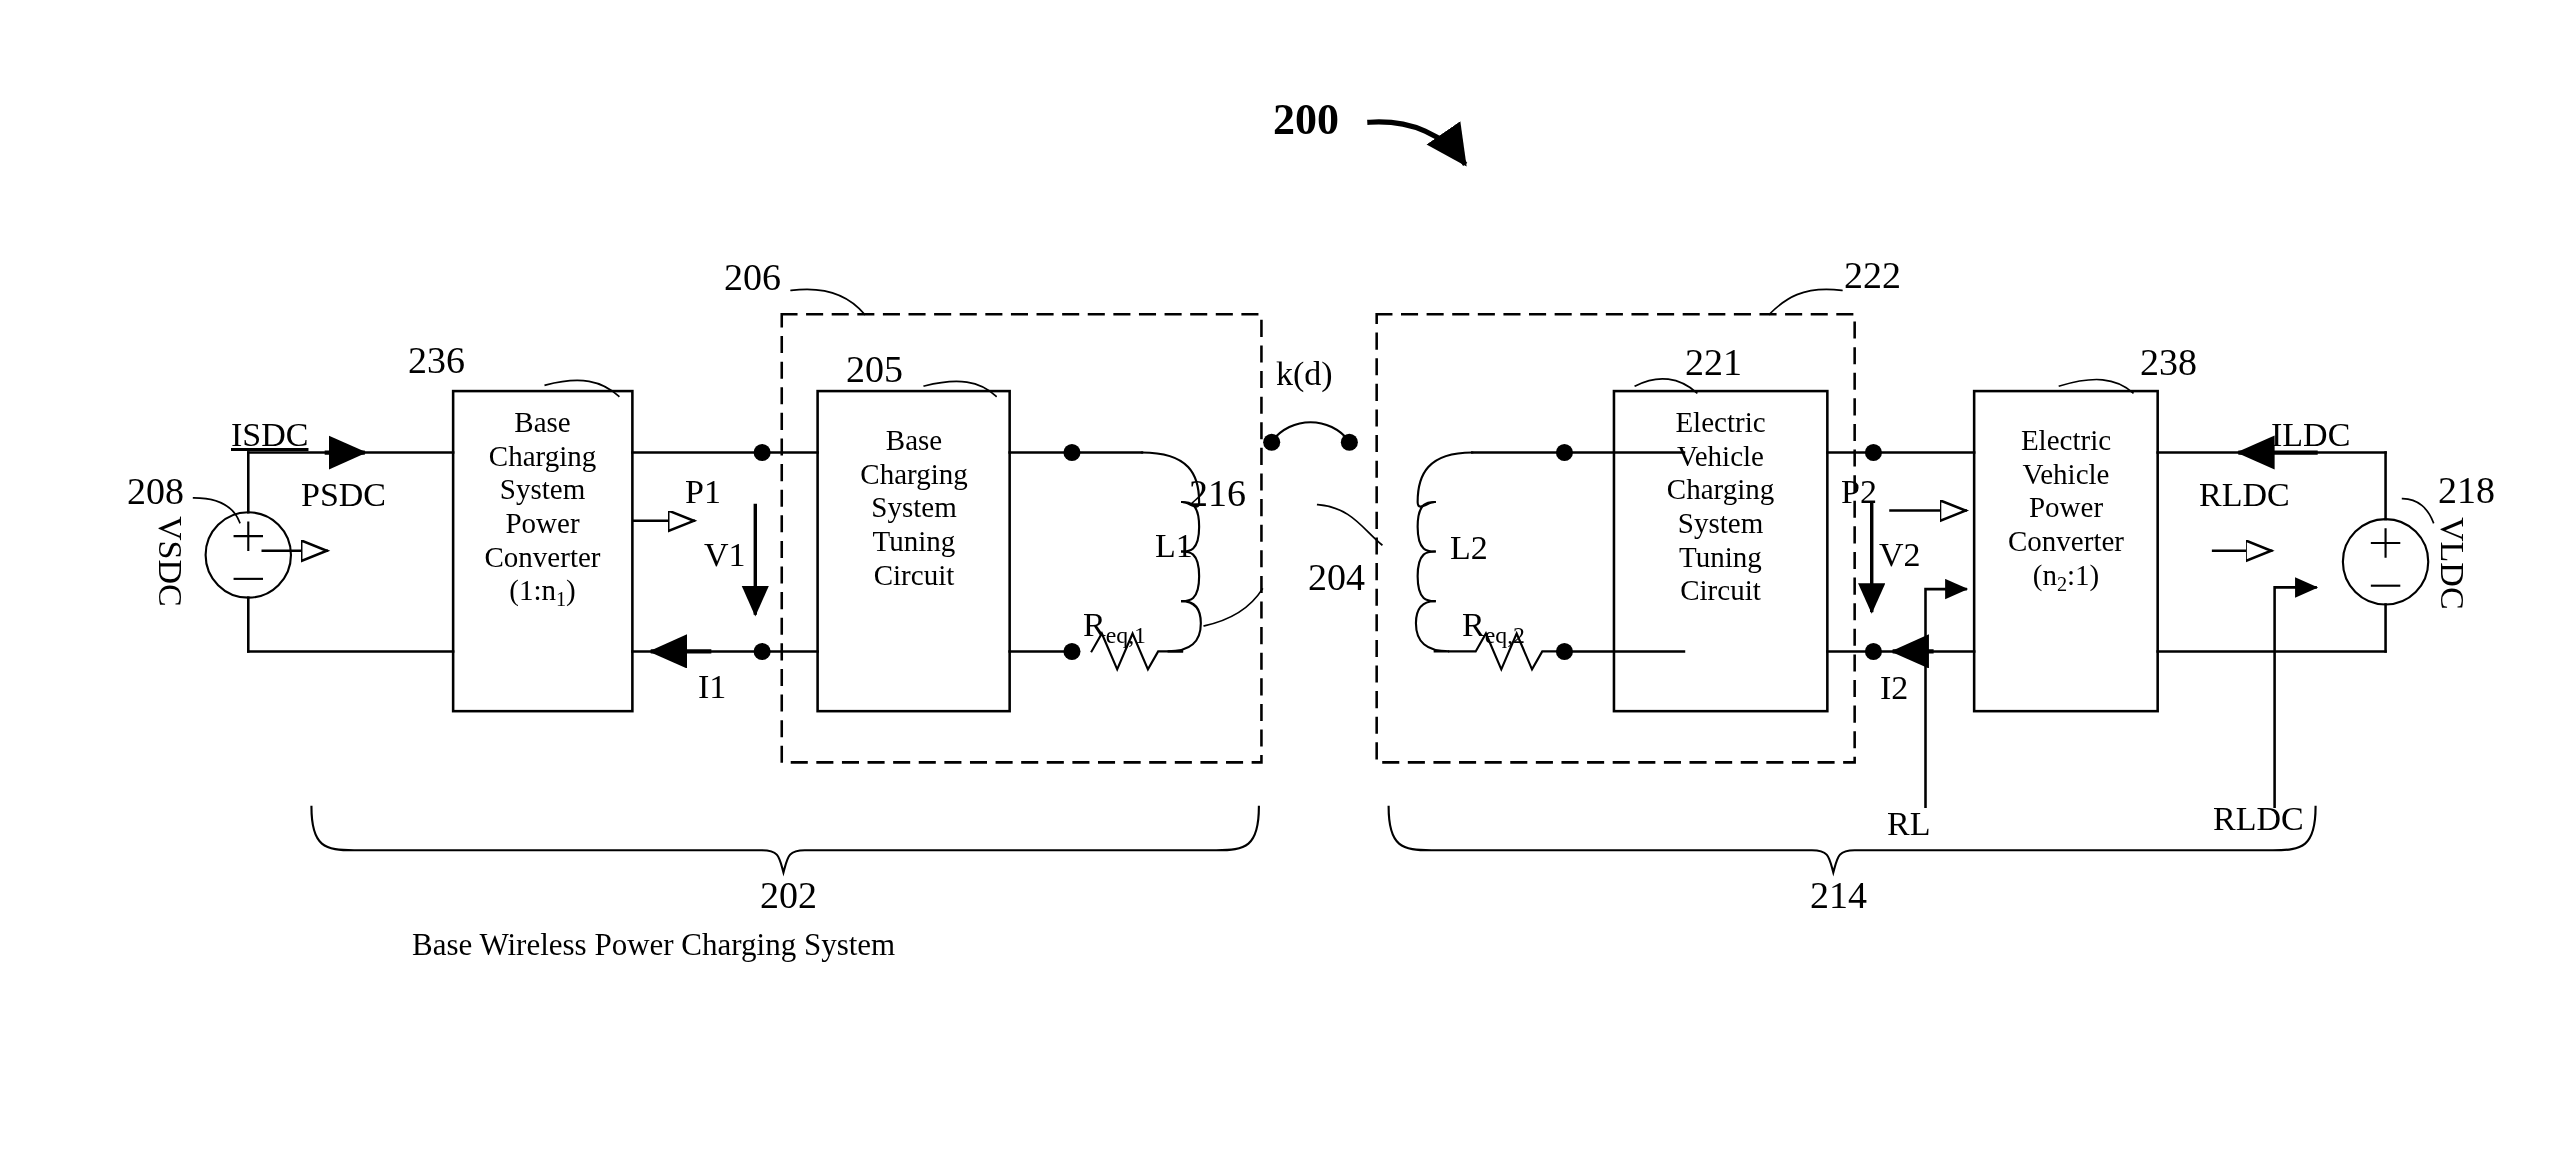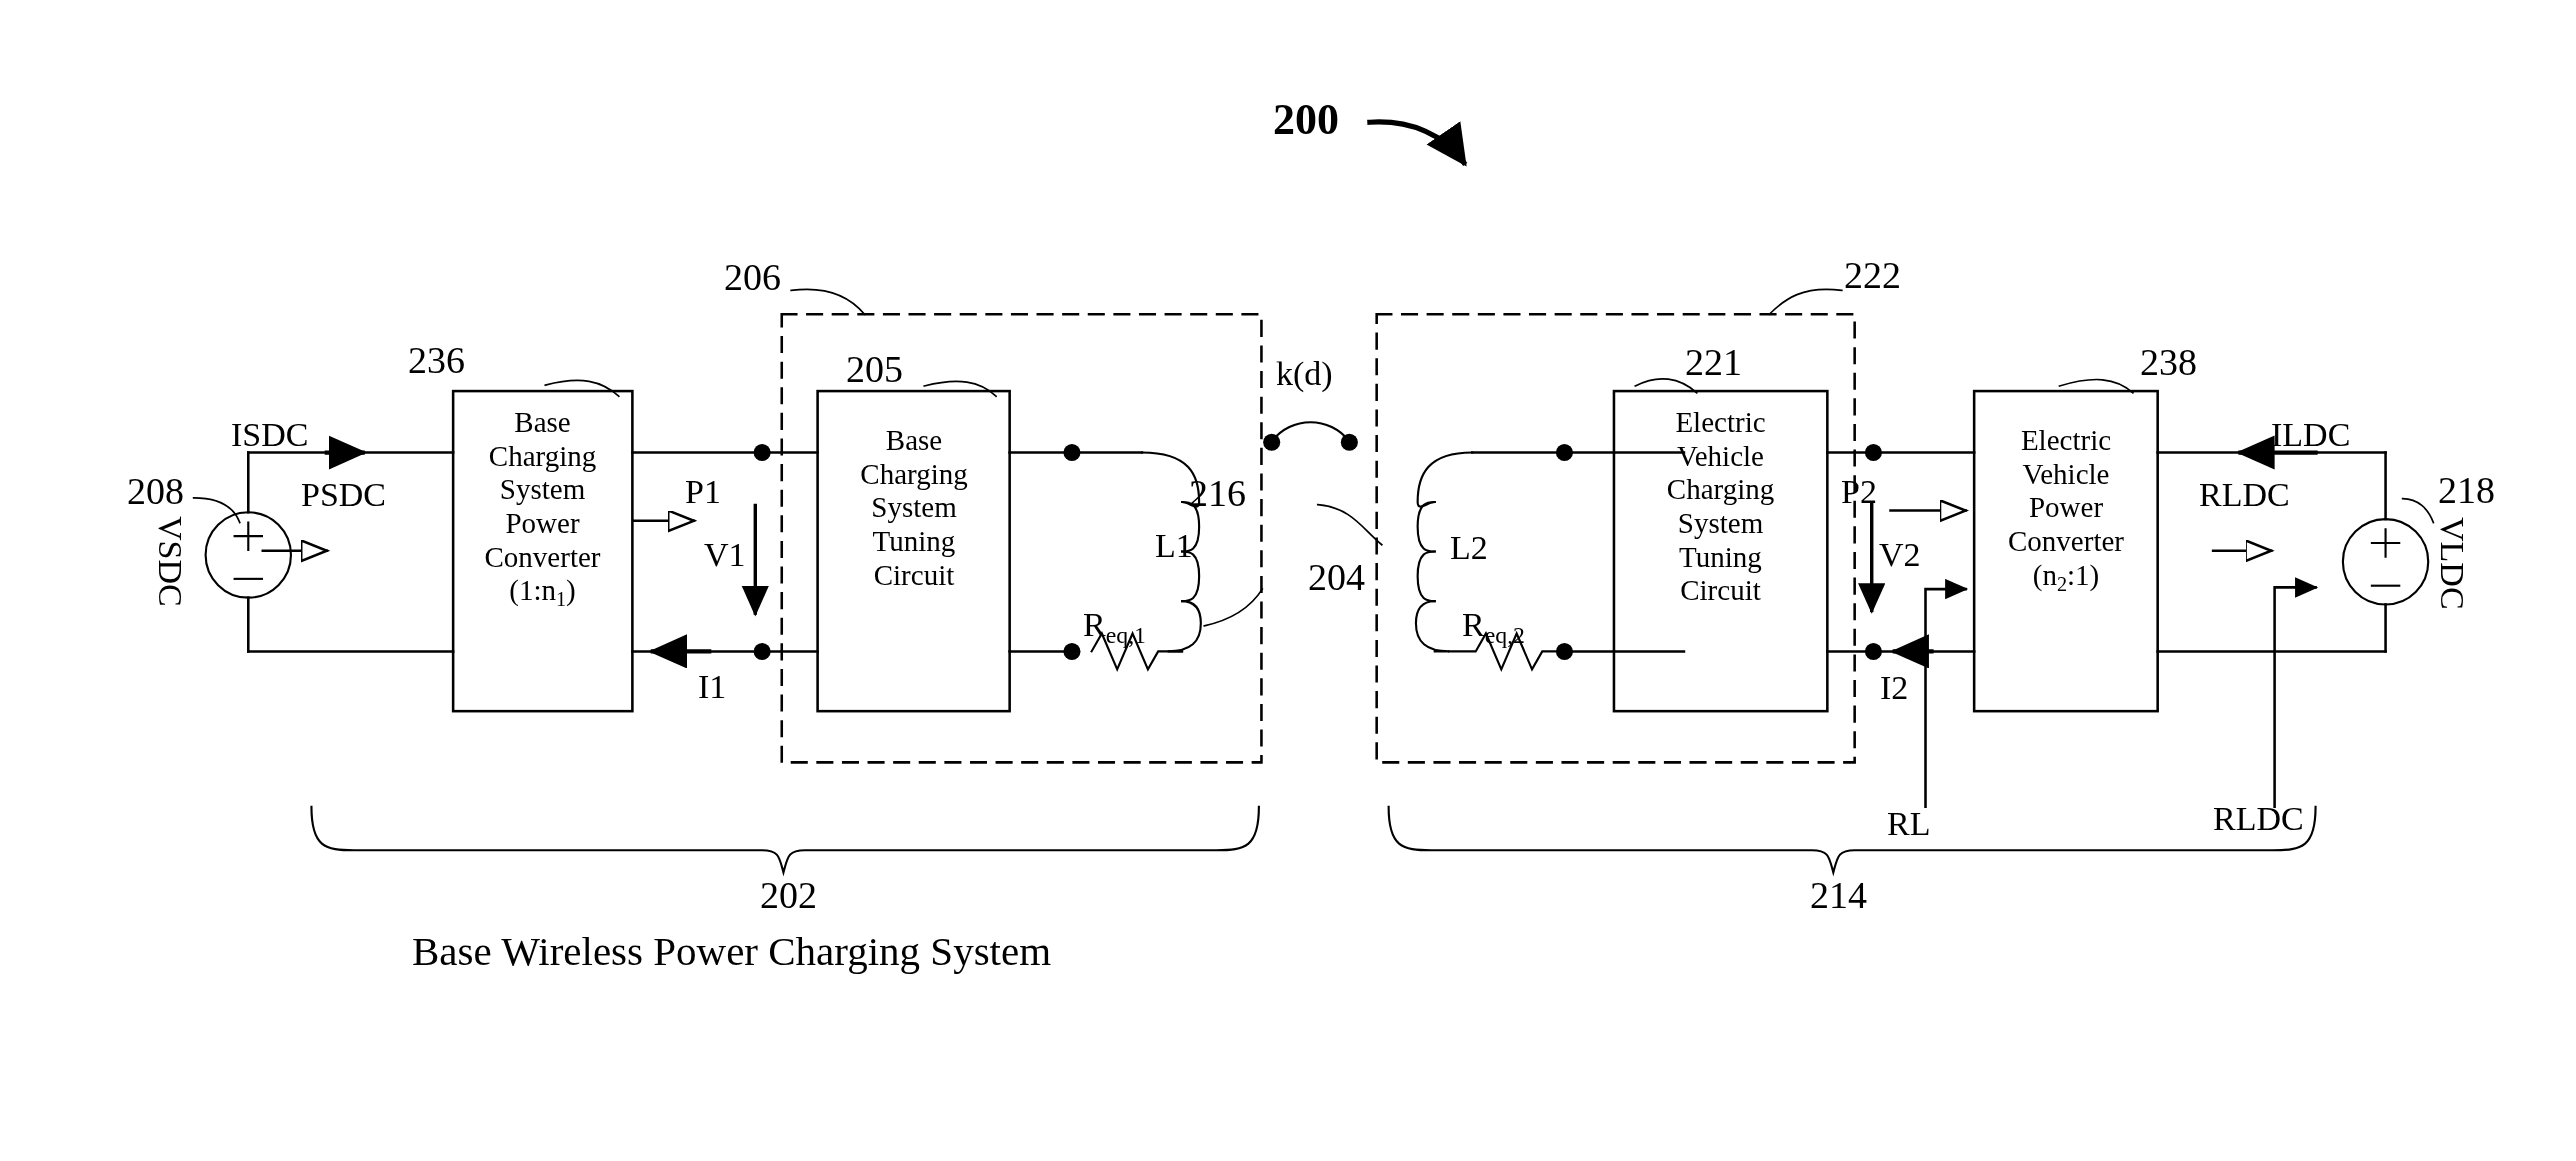--- a/index.html
+++ b/index.html
@@ -4,21 +4,21 @@
 <style>
   html,body{margin:0;padding:0;background:#ffffff;}
   body{width:2576px;height:1162px;position:relative;overflow:hidden;
        font-family:"Liberation Serif", serif;color:#000;}
   #stage{position:absolute;left:0;top:0;width:2576px;height:1139px;margin-left:11px;}
   svg#canvas{position:absolute;left:0;top:0;width:2576px;height:1162px;}
   .lbl{position:absolute;white-space:nowrap;line-height:1;}
   .ref{font-size:38px;}
   .sig{font-size:34px;}
   .boxtxt{position:absolute;text-align:center;font-size:29px;line-height:1.16;}
-  .caption{position:absolute;font-size:41px;white-space:nowrap;}
+  .caption{position:absolute;font-size:31px;white-space:nowrap;}
   .title200{position:absolute;font-size:44px;font-weight:bold;}
   .vert{transform:rotate(90deg);transform-origin:left top;}
   .sub{font-size:0.70em;vertical-align:-0.28em;}
 </style>
 </head>
 <body>
 
 <div id="stage">
 
   <svg id="canvas" viewBox="0 0 3018 1361">
@@ -173,21 +173,21 @@
   <div class="lbl ref" style="left:835px;top:350px;">205</div>
   <div class="lbl ref" style="left:1297px;top:558px;">204</div>
   <div class="lbl ref" style="left:1178px;top:474px;">216</div>
   <div class="lbl ref" style="left:1833px;top:256px;">222</div>
   <div class="lbl ref" style="left:1674px;top:343px;">221</div>
   <div class="lbl ref" style="left:2129px;top:343px;">238</div>
   <div class="lbl ref" style="left:2427px;top:471px;">218</div>
   <div class="lbl ref" style="left:749px;top:876px;">202</div>
   <div class="lbl ref" style="left:1799px;top:876px;">214</div>
 
-  <div class="lbl sig" style="left:220px;top:418px;">ISDC</div>
+  <div class="lbl sig" style="left:220px;top:418px;text-decoration:underline;">ISDC</div>
   <div class="lbl sig" style="left:290px;top:478px;">PSDC</div>
   <div class="lbl sig vert" style="left:176px;top:516px;">VSDC</div>
 
   <div class="lbl sig" style="left:674px;top:475px;">P1</div>
   <div class="lbl sig" style="left:693px;top:538px;">V1</div>
   <div class="lbl sig" style="left:687px;top:670px;">I1</div>
 
   <div class="lbl sig" style="left:1144px;top:529px;">L1</div>
   <div class="lbl sig" style="left:1072px;top:608px;"><span>R</span><span class="sub">eq,1</span></div>
 

